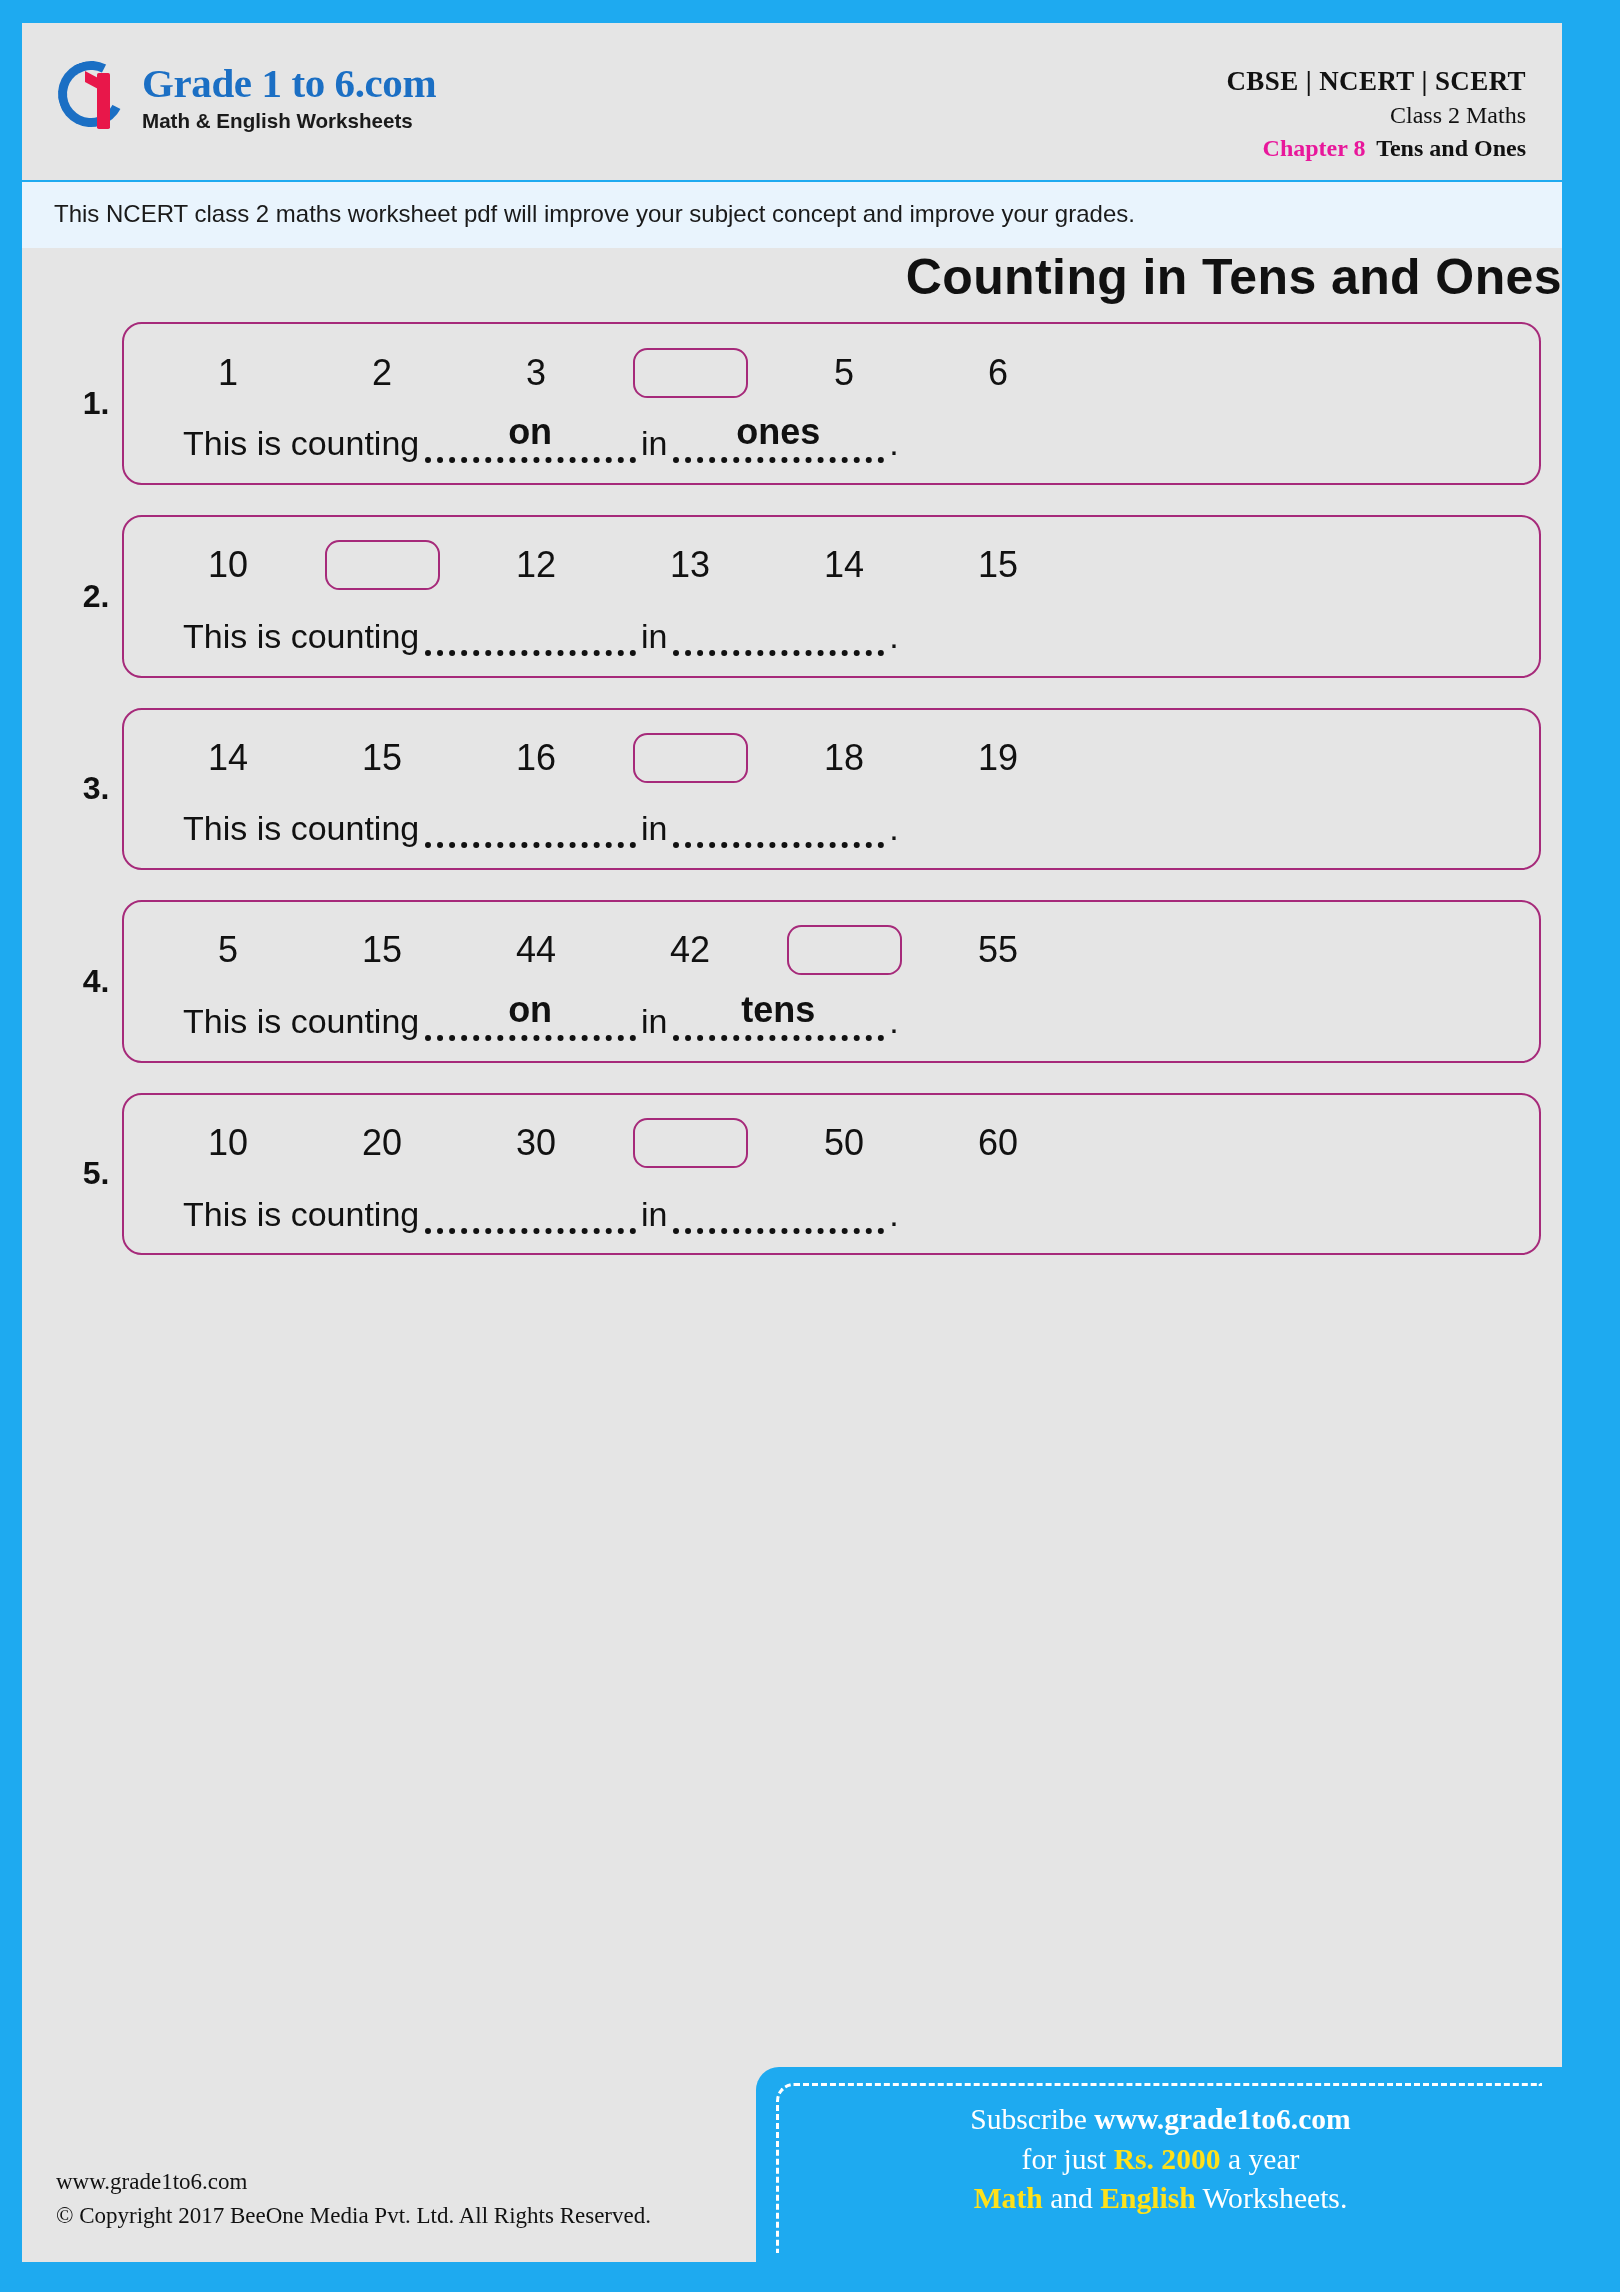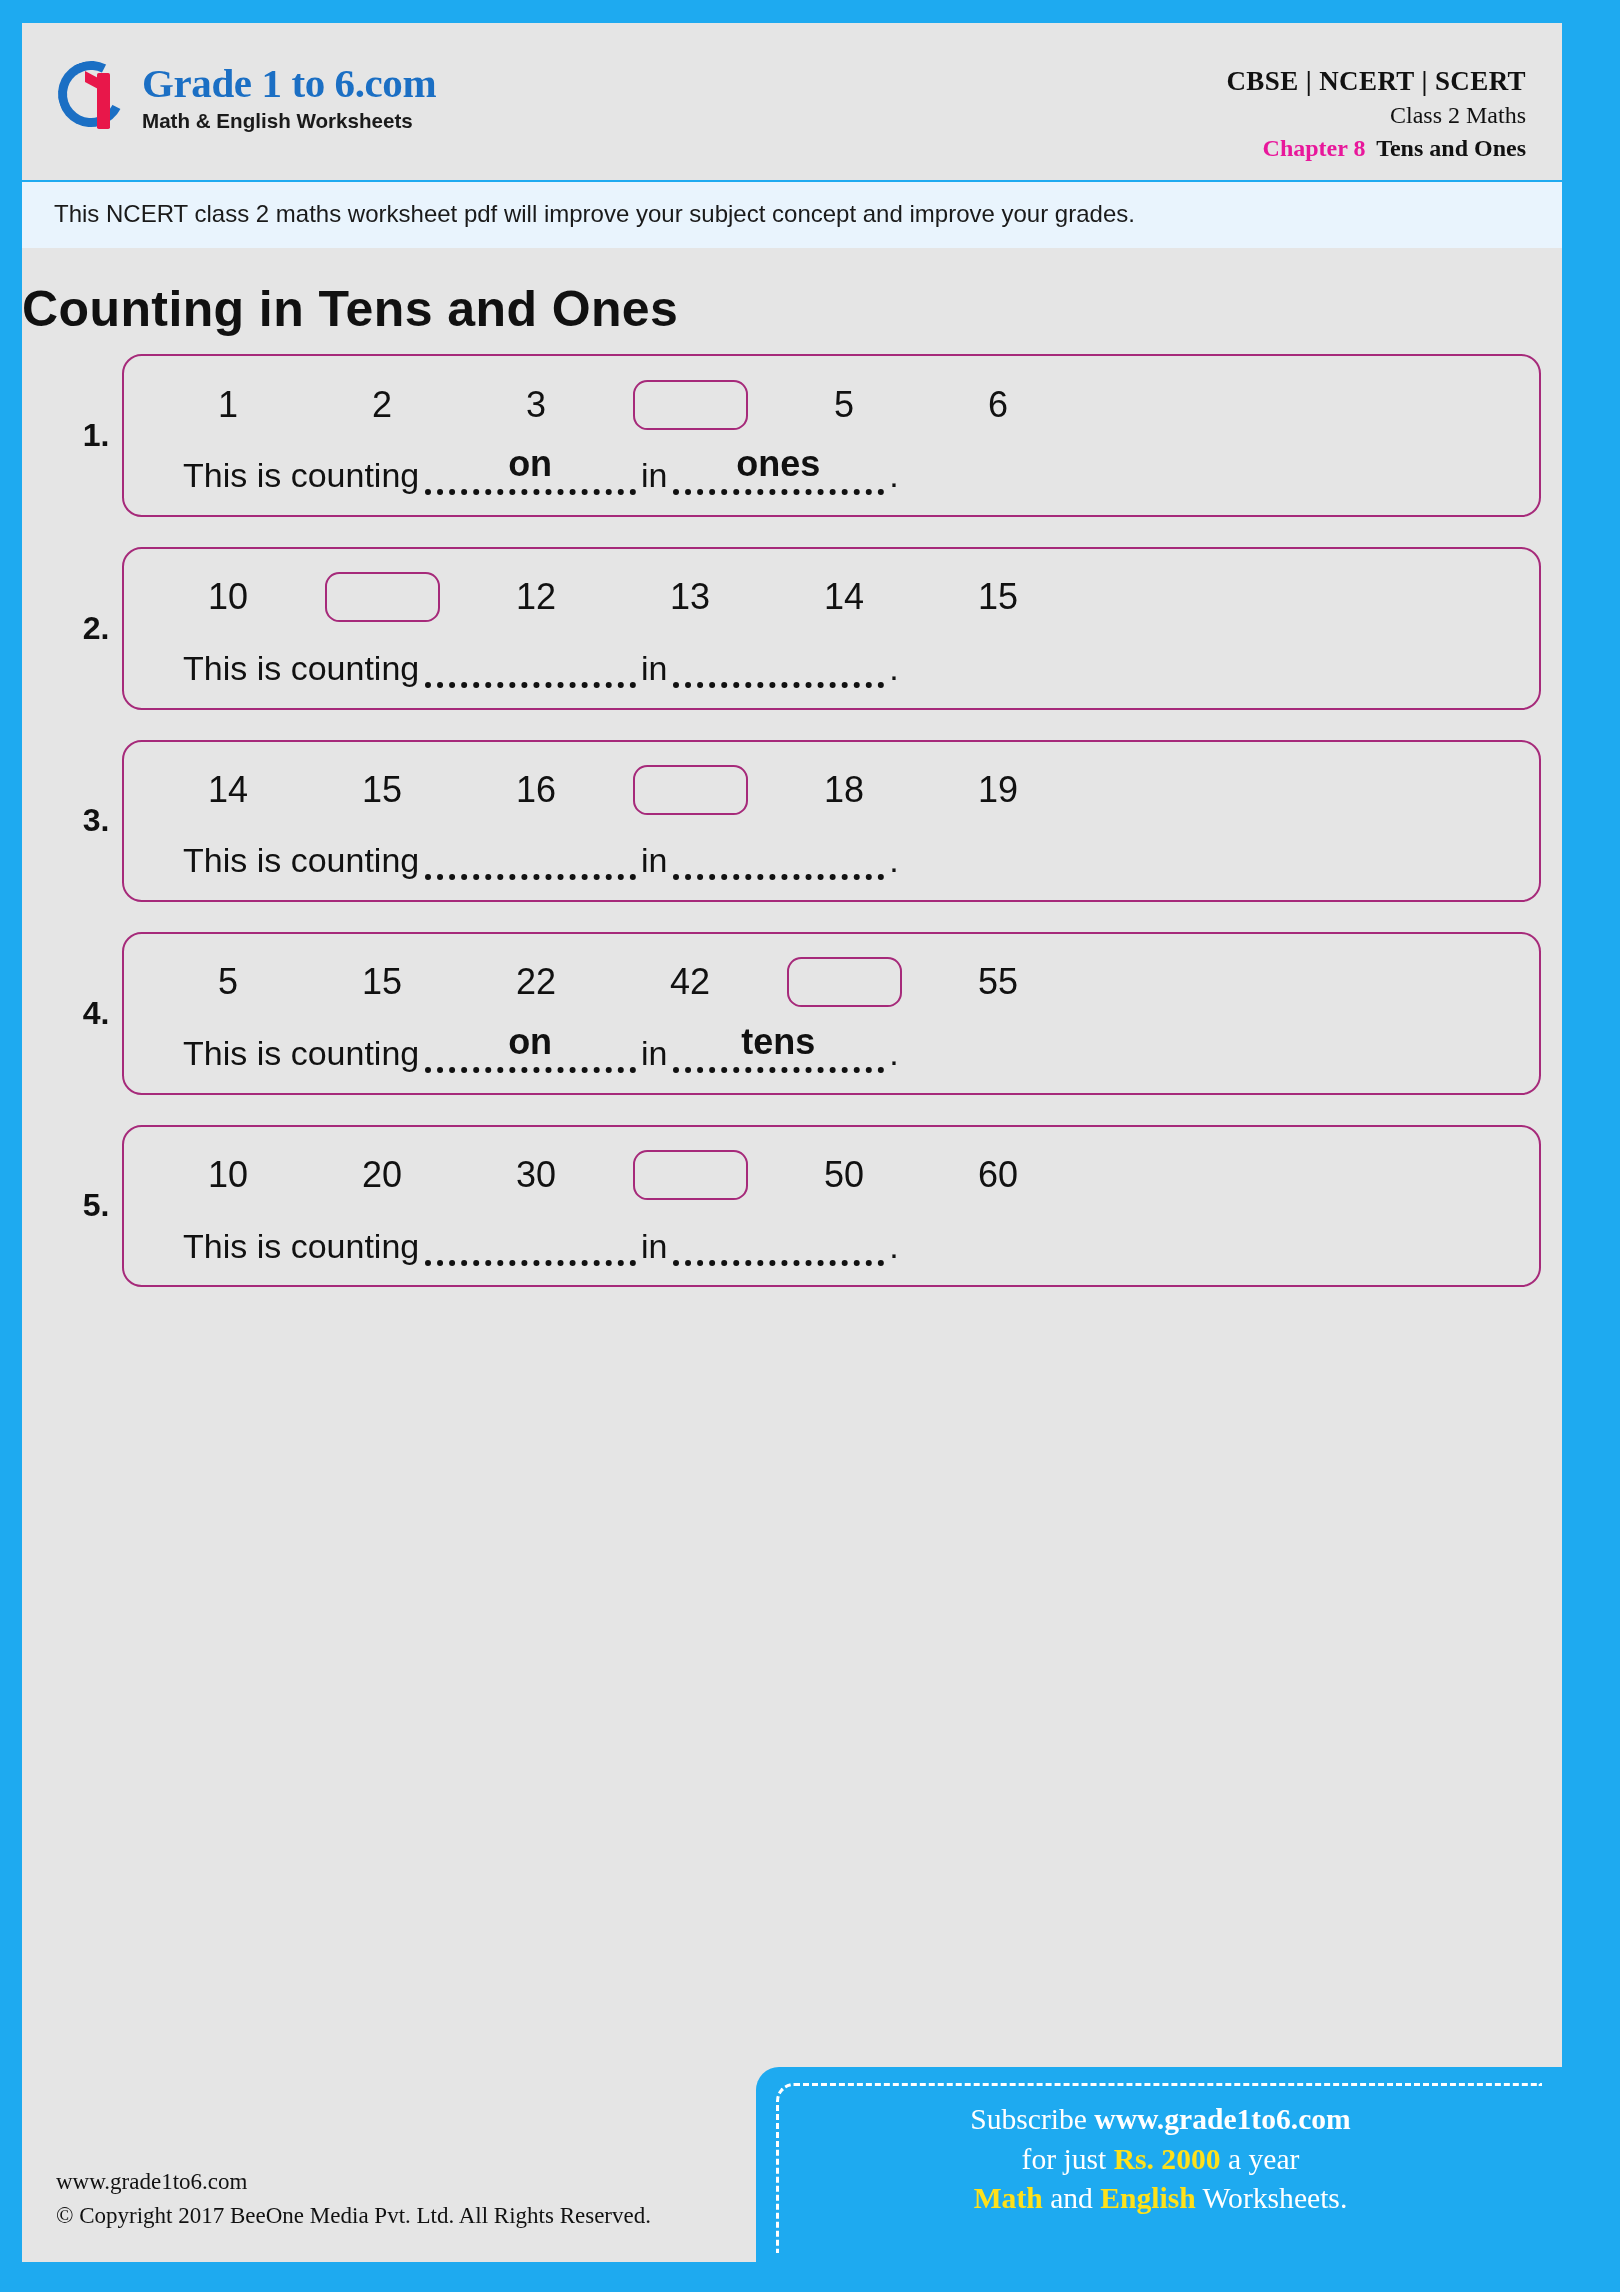--- a/index.html
+++ b/index.html
@@ -131,25 +131,24 @@
   .intro {
     background: #e9f4fd;
     padding: 16px 42px 18px 32px;
     font-size: 24px;
     line-height: 1.35;
     color: #1a1a1a;
   }
 
   
   .worksheet-title {
-    text-align: left;
+    text-align: right;
     font-size: 50px;
     font-weight: bold;
     color: #111;
-    margin-top: 32px;
     margin-bottom: 16px;
     letter-spacing: 0.4px;
   }
 
   
   .questions {
     padding: 0 21.5px 0 21.5px;
   }
   .q-row {
     display: flex;
@@ -389,21 +388,21 @@
           </div>
         </div>
       </div>
 
       <div class="q-row">
         <div class="q-num">4.</div>
         <div class="q-box">
           <div class="seq">
             <div class="cell">5</div>
             <div class="cell">15</div>
-            <div class="cell">22</div>
+            <div class="cell">44</div>
             <div class="cell">42</div>
             <div class="cell blankcell">
                 <span class="blank-box"></span>
               </div>
             <div class="cell">55</div>
           </div>
           <div class="sentence">
             <span class="txt">This is counting</span>
             <span class="fill">
               <span class="ans">on</span>

